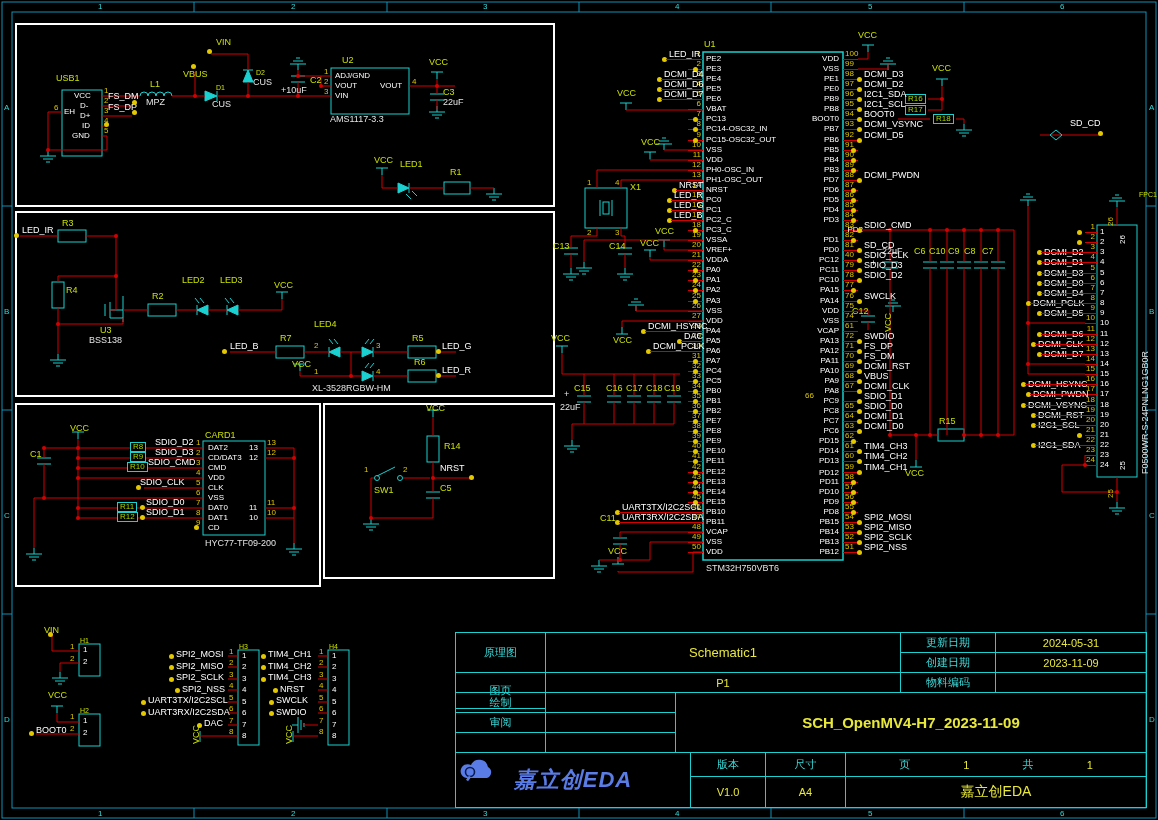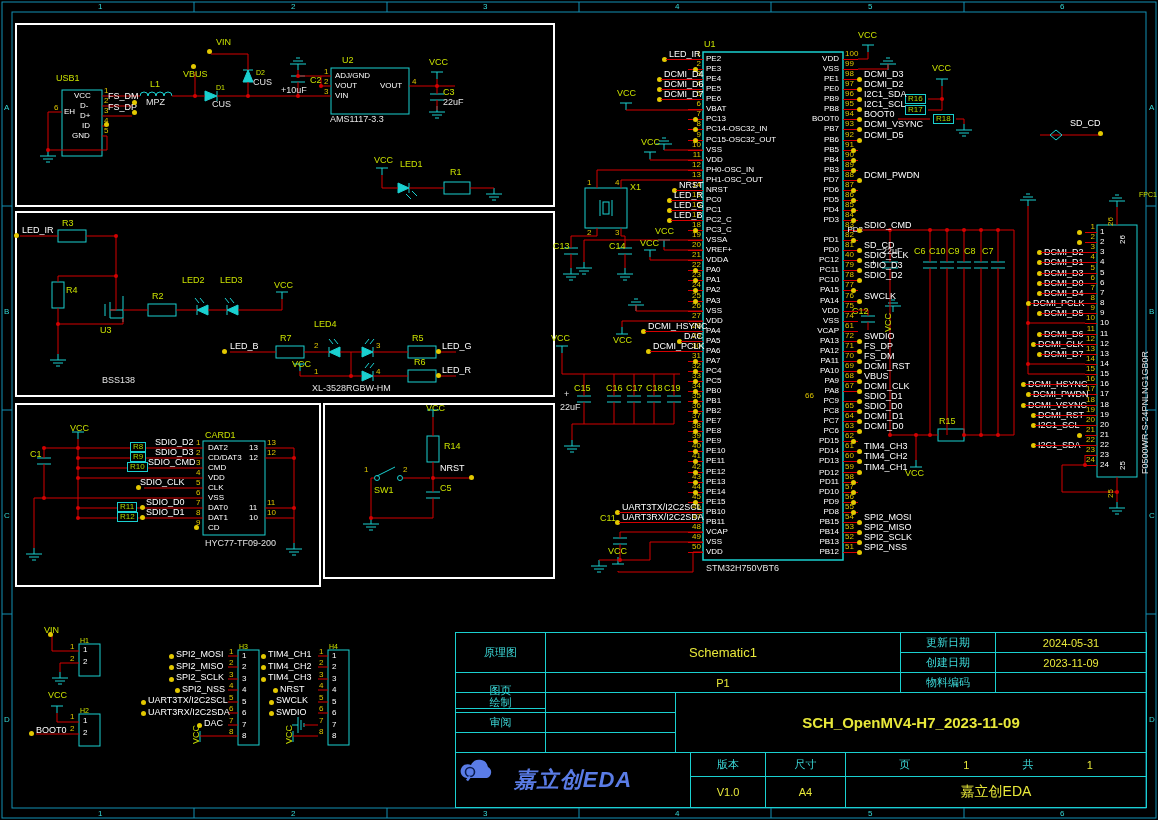--- a/index.html
+++ b/index.html
@@ -343,21 +343,21 @@
       <div class="lbl pwr" style="left: 374px; top: 156px;">VCC</div>
       <div class="lbl ref" style="left: 400px; top: 160px;">LED1</div>
       <div class="lbl ref" style="left: 450px; top: 168px;">R1</div>
     </div>
 <div style="position: absolute; inset: 0px;">
       <div class="lbl net" style="left: 22px; top: 226px;">LED_IR</div>
       <div class="dot" style="left: 14px; top: 233px;"></div>
       <div class="lbl ref" style="left: 62px; top: 219px;">R3</div>
       <div class="lbl ref" style="left: 66px; top: 286px;">R4</div>
       <div class="lbl ref" style="left: 100px; top: 326px;">U3</div>
-      <div class="lbl val" style="left: 102px; top: 336px; margin-top: 40px;">BSS138</div>
+      <div class="lbl val" style="left: 89px; top: 336px;">BSS138</div>
       <div class="lbl ref" style="left: 152px; top: 292px;">R2</div>
       <div class="lbl ref" style="left: 182px; top: 276px;">LED2</div>
       <div class="lbl ref" style="left: 220px; top: 276px;">LED3</div>
       <div class="lbl pwr" style="left: 274px; top: 281px;">VCC</div>
       <div class="lbl ref" style="left: 314px; top: 320px;">LED4</div>
       <div class="lbl net" style="left: 230px; top: 342px;">LED_B</div>
       <div class="dot" style="left: 222px; top: 349px;"></div>
       <div class="lbl ref" style="left: 280px; top: 334px;">R7</div>
       <div class="lbl num" style="left: 314px; top: 342px;">2</div>
       <div class="lbl num" style="left: 376px; top: 342px;">3</div>

